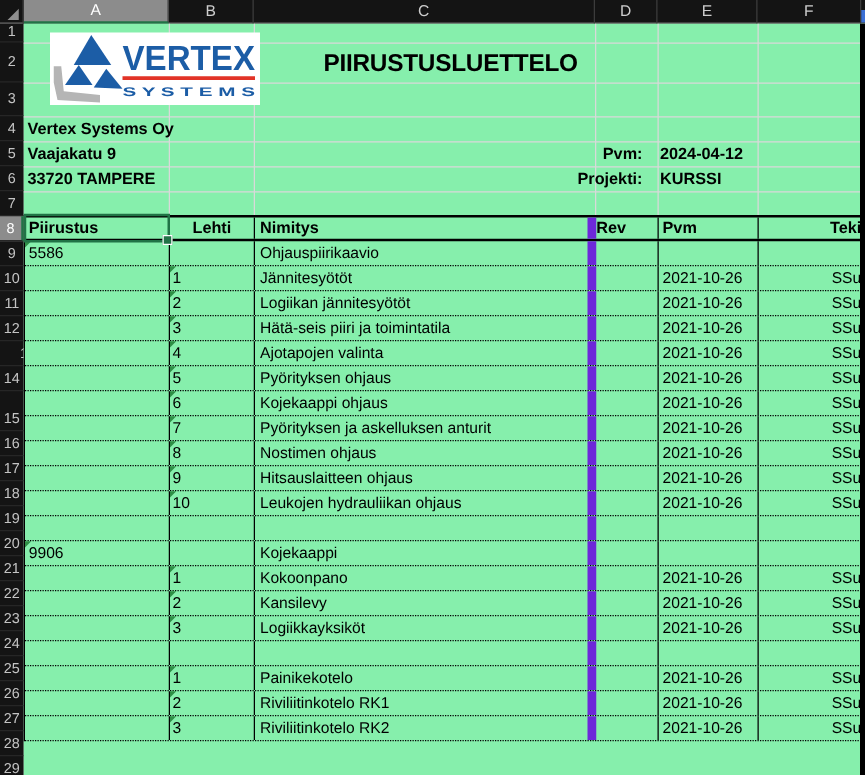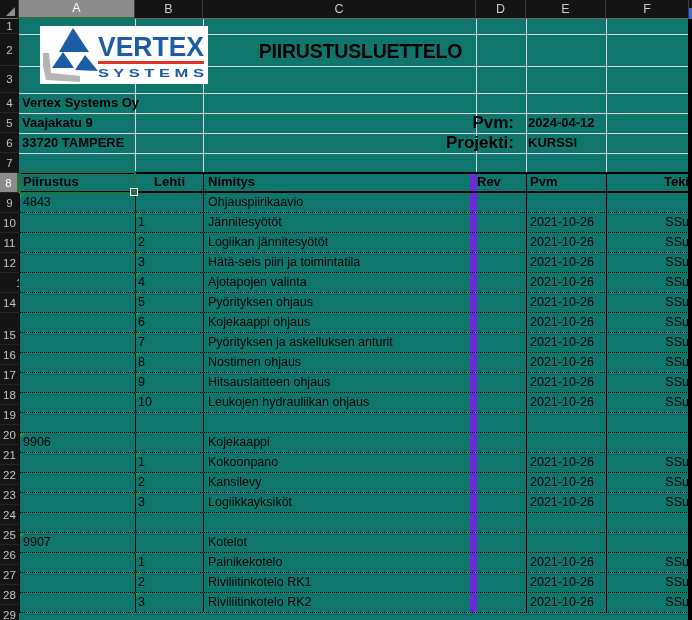--- a/index.html
+++ b/index.html
@@ -18,38 +18,38 @@
               border-left:9px solid transparent;border-bottom:9px solid #8f8f8f;}
   .blue-sliver{position:absolute;right:0;top:8px;width:3px;height:10px;background:#3b6fd4;}
 
   
   .gutter{position:absolute;left:0;top:19px;bottom:0;width:19px;background:#141414;box-sizing:border-box;}
   .rn{box-sizing:border-box;text-align:center;font-size:11.5px;color:#c4c4c4;
       border-bottom:1px solid #262626;}
   .rn.sel{background:#8c8c8c;color:#fff;border-right:2px solid #217346;}
 
   
-  .grid{position:absolute;left:19px;top:19px;width:673px;height:601px;background:#0f766e;}
+  .grid{position:absolute;left:19px;top:19px;width:673px;height:601px;background:#86efac;}
   .gl{position:absolute;background:#d9d9d9;}
   .gl.v{width:1px;top:0;height:154px;}
   .gl.h{height:1px;left:0;width:670px;}
 
   
   .logo{position:absolute;left:21px;top:7px;width:168px;height:58px;background:#fff;}
 
   
   .title{position:absolute;left:205px;top:17px;width:273px;height:30px;line-height:30px;
          text-align:center;font-weight:bold;font-size:19.5px;letter-spacing:-0.2px;white-space:nowrap;}
 
   
   .addr{position:absolute;left:3px;height:20px;line-height:20px;font-weight:bold;font-size:13px;white-space:nowrap;}
 
   
   .mlab{position:absolute;left:340px;width:155px;height:20px;line-height:20px;text-align:right;
-        font-weight:bold;font-size:17px;white-space:nowrap;}
+        font-weight:bold;font-size:13px;white-space:nowrap;}
   .mval{position:absolute;left:509px;width:120px;height:20px;line-height:20px;text-align:left;
         font-weight:bold;font-size:13px;white-space:nowrap;}
 
   
   .tbl{position:absolute;left:0;top:153px;width:670px;box-sizing:border-box;border-left:1px solid #000;}
   .bbar{height:2px;background:#000;}
   .hrow,.trow{display:flex;width:669px;}
   .hrow{height:17px;}
   .trow{height:20px;box-sizing:border-box;border-bottom:1px dotted #000;}
   .cell{box-sizing:border-box;position:relative;overflow:visible;white-space:nowrap;
@@ -169,21 +169,21 @@
         <div class="cell ca">Piirustus</div>
         <div class="cell cb">Lehti</div>
         <div class="cell cc">Nimitys</div>
         <div class="cell cd">Rev</div>
         <div class="cell ce">Pvm</div>
         <div class="cell cf">Teki</div>
       </div>
       <div class="bbar"></div>
       <div>
           <div class="trow">
-            <div class="cell ca"><span class="err"></span><span>4843</span></div>
+            <div class="cell ca"><span class="err"></span><span>5586</span></div>
             <div class="cell cb"><span></span></div>
             <div class="cell cc"><span>Ohjauspiirikaavio</span></div>
             <div class="cell cd"><span></span></div>
             <div class="cell ce"><span></span></div>
             <div class="cell cf"><span></span></div>
           </div>
           <div class="trow">
             <div class="cell ca"><span></span></div>
             <div class="cell cb"><span class="err"></span><span>1</span></div>
             <div class="cell cc"><span>Jännitesyötöt</span></div>
@@ -305,28 +305,20 @@
           </div>
           <div class="trow">
             <div class="cell ca"><span></span></div>
             <div class="cell cb"><span></span></div>
             <div class="cell cc"><span></span></div>
             <div class="cell cd"><span></span></div>
             <div class="cell ce"><span></span></div>
             <div class="cell cf"><span></span></div>
           </div>
           <div class="trow">
-            <div class="cell ca"><span class="err"></span><span>9907</span></div>
-            <div class="cell cb"><span></span></div>
-            <div class="cell cc"><span>Kotelot</span></div>
-            <div class="cell cd"><span></span></div>
-            <div class="cell ce"><span></span></div>
-            <div class="cell cf"><span></span></div>
-          </div>
-          <div class="trow">
             <div class="cell ca"><span></span></div>
             <div class="cell cb"><span class="err"></span><span>1</span></div>
             <div class="cell cc"><span>Painikekotelo</span></div>
             <div class="cell cd"><span></span></div>
             <div class="cell ce"><span>2021-10-26</span></div>
             <div class="cell cf"><span>SSu</span></div>
           </div>
           <div class="trow">
             <div class="cell ca"><span></span></div>
             <div class="cell cb"><span class="err"></span><span>2</span></div>

